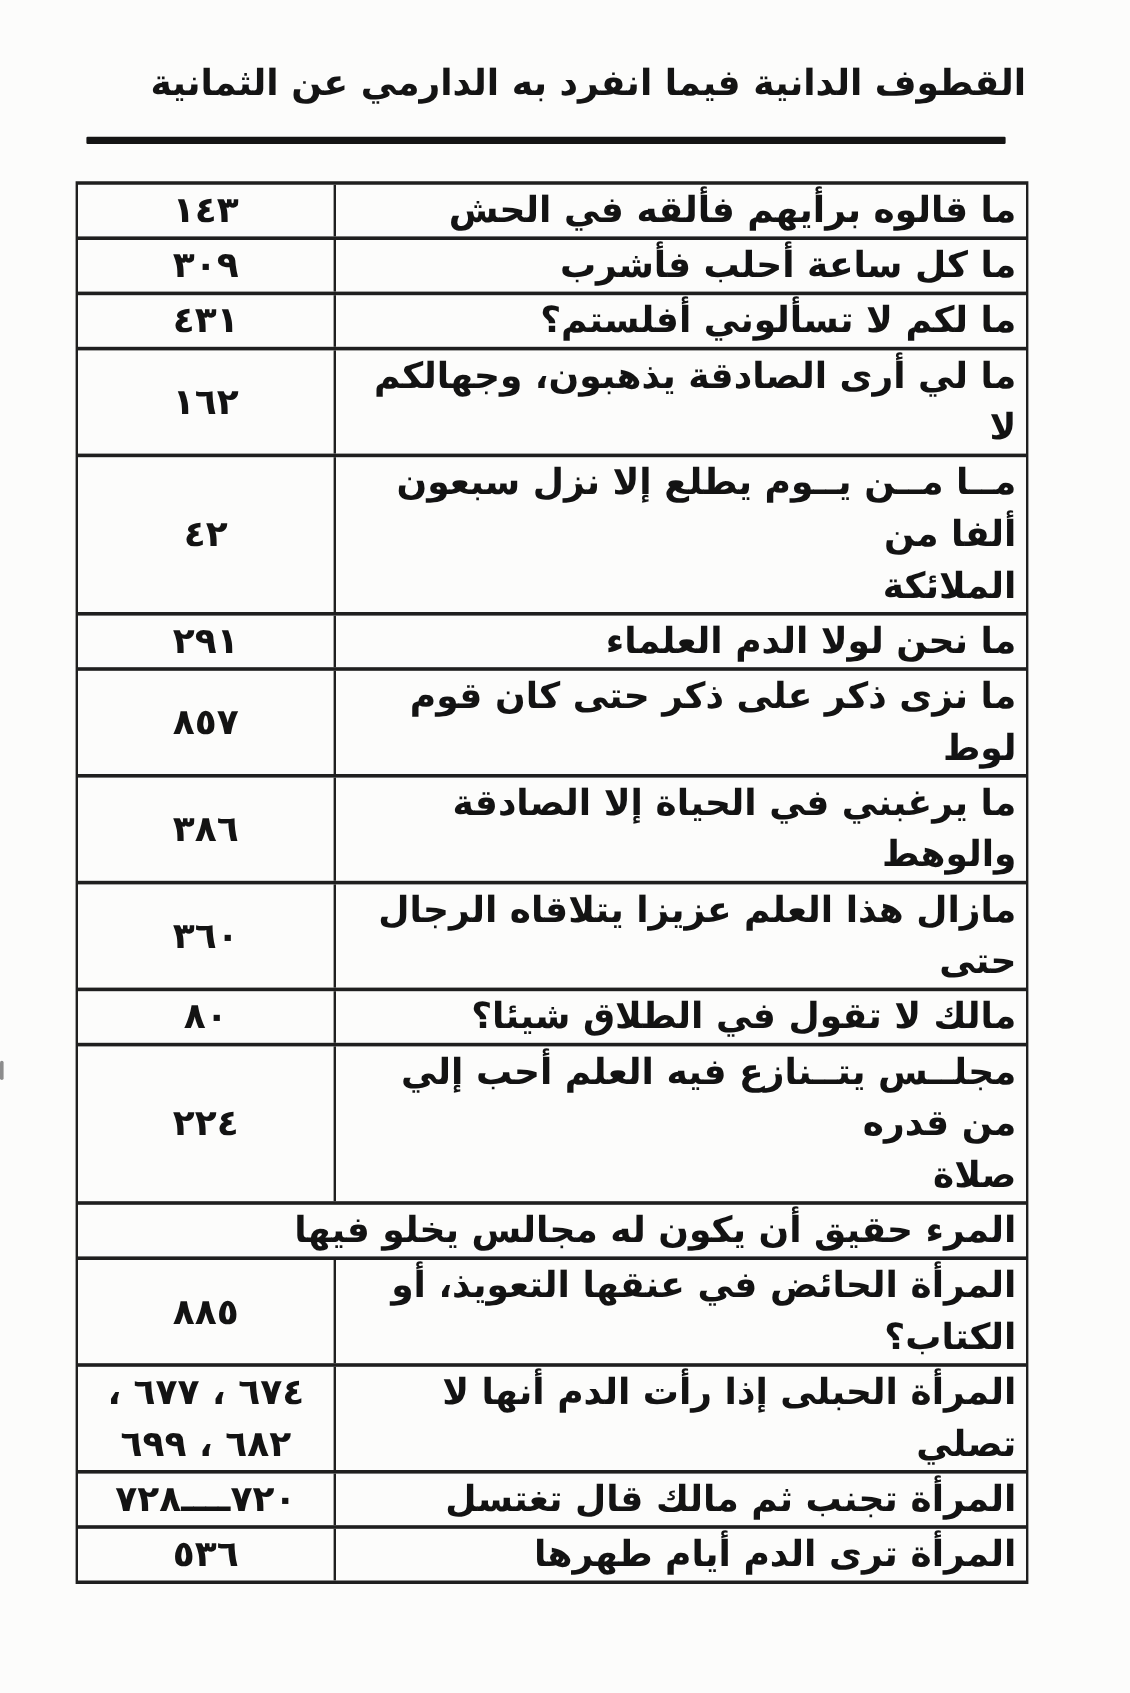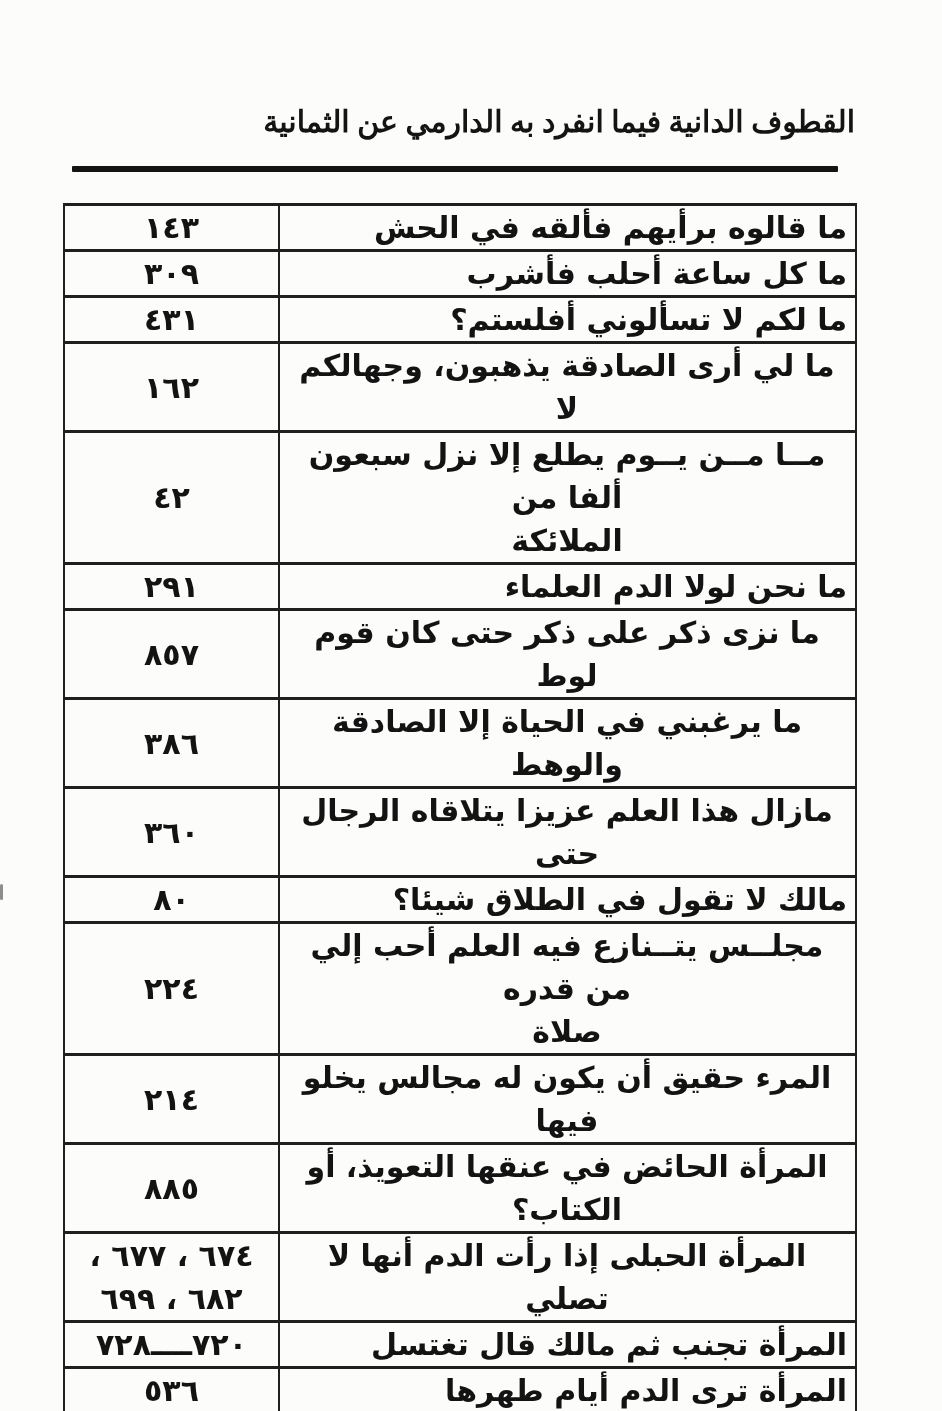--- a/index.html
+++ b/index.html
@@ -8,21 +8,21 @@
     width: 942px; height: 1411px;
     font-family: "DejaVu Sans", sans-serif;
     color: #161616;
   }
   .page {
     position: relative;
     width: 942px; height: 1411px;
     background: #fcfcfb;
     overflow: hidden;
   }
-  .header { padding-top: 100px; font-family: Liberation Serif, serif; }
+  .header { padding-top: 48px; }
   .title {
     direction: rtl;
     text-align: right;
     margin-right: 87px;
     font-size: 30px;
     font-weight: bold;
     line-height: 44px;
     color: #141414;
   }
   .rule {
@@ -46,21 +46,21 @@
     border-right: 2px solid #1f1f1f;
     justify-content: center;
     direction: rtl;
     text-align: center;
     padding: 0 6px;
   }
   .cell-entry {
     flex: 1;
     direction: rtl;
     justify-content: flex-start; 
-    text-align: center;
+    text-align: right;
     padding: 0 8px 0 7px;
   }
   .num, .entry {
     font-size: 30px;
     font-weight: bold;
     line-height: 43px;
     white-space: pre-line;
     color: #131313;
   }
   .artifact {
@@ -178,23 +178,20 @@
     <div class="cell cell-num">
       <span class="num">٢٢٤</span>
     </div>
     <div class="cell cell-entry">
       <span class="entry">مجلــس يتــنازع فيه العلم أحب إلي من قدره
 صلاة</span>
     </div>
   </div>
 
   <div class="row">
-    <div class="cell cell-num">
-      <span class="num">٢١٤</span>
-    </div>
     <div class="cell cell-entry">
       <span class="entry">المرء حقيق أن يكون له مجالس يخلو فيها</span>
     </div>
   </div>
 
   <div class="row">
     <div class="cell cell-num">
       <span class="num">٨٨٥</span>
     </div>
     <div class="cell cell-entry">

